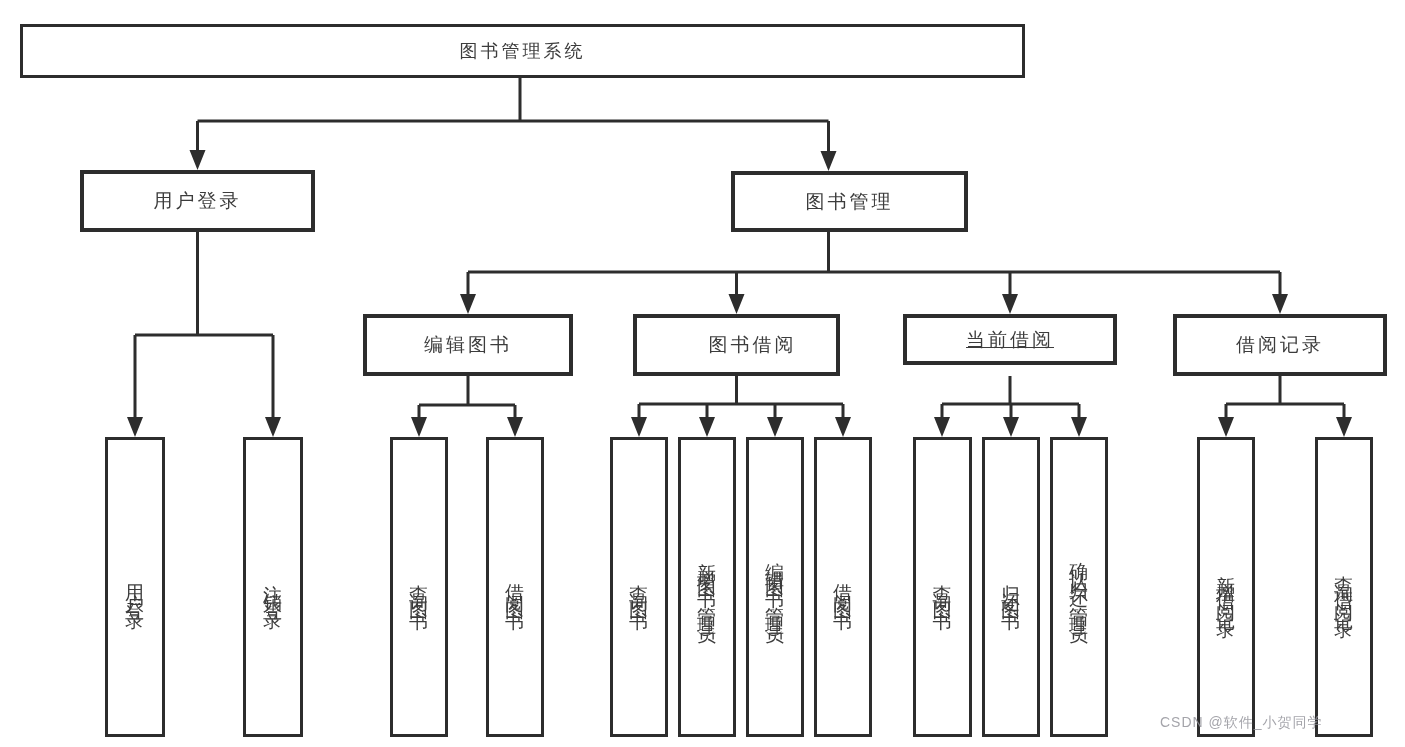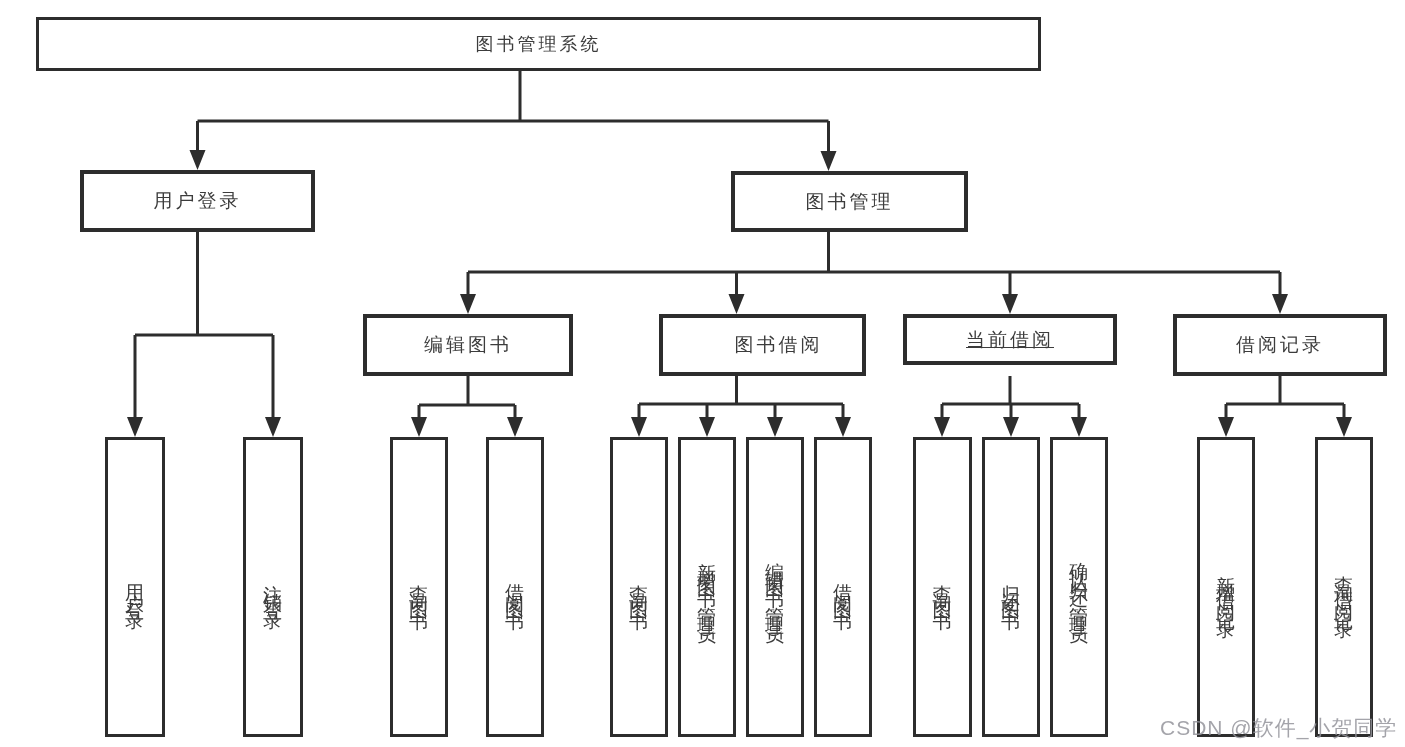--- a/index.html
+++ b/index.html
@@ -19,21 +19,21 @@
     position:absolute; box-sizing:border-box; z-index:2;
     border:3px solid #2d2d2d; background:#ffffff;
     display:flex; align-items:center; justify-content:center;
   }
   .vtext {
     writing-mode:vertical-rl; text-orientation:mixed;
     font-size:19px; line-height:1; letter-spacing:9px; white-space:nowrap;
   }
   .watermark {
     position:absolute; left:1160px; top:714px; z-index:5;
-    font-size:21px; letter-spacing:1px; white-space:nowrap;
+    font-size:14px; letter-spacing:1px; white-space:nowrap;
     color:rgba(148,148,155,0.85);
   }
 </style>
 </head>
 <body>
 
 <div class="canvas">
 
   <svg class="connectors" width="1405" height="747" viewBox="0 0 1405 747">
     <path fill="none" stroke="#2d2d2d" stroke-width="3" d="M520 67 V121 M197.5 121 H828.5 M197.5 121 V158 M828.5 121 V159
@@ -48,35 +48,35 @@
              M460 294 L476 294 L468 314 Z M728.5 294 L744.5 294 L736.5 314 Z
              M1002 294 L1018 294 L1010 314 Z M1272 294 L1288 294 L1280 314 Z
              M411 417 L427 417 L419 437 Z M507 417 L523 417 L515 437 Z
              M631 417 L647 417 L639 437 Z M699 417 L715 417 L707 437 Z
              M767 417 L783 417 L775 437 Z M835 417 L851 417 L843 437 Z
              M934 417 L950 417 L942 437 Z M1003 417 L1019 417 L1011 437 Z
              M1071 417 L1087 417 L1079 437 Z M1218 417 L1234 417 L1226 437 Z
              M1336 417 L1352 417 L1344 437 Z"></path>
   </svg>
 
-  <div class="node root" style="left:20px; top:17px; width:1005px; height:54px;margin-left:16px;">
+  <div class="node root" style="left:20px; top:24px; width:1005px; height:54px;">
     <span>图书管理系统</span>
   </div>
 
   <div class="node" style="left:80px; top:170px; width:235px; height:62px;">
     <span>用户登录</span>
   </div>
   <div class="node" style="left:710px; top:171px; width:237px; height:61px;margin-left:21px;">
     <span>图书管理</span>
   </div>
 
   <div class="node" style="left:363px; top:314px; width:210px; height:62px;">
     <span>编辑图书</span>
   </div>
-  <div class="node" style="left:659px; top:314px; width:207px; height:62px;padding-left:32px;">
+  <div class="node" style="left:633px; top:314px; width:207px; height:62px;padding-left:32px;">
     <span>图书借阅</span>
   </div>
   <div class="node" style="left:903px; top:314px; width:214px; height:51px;text-decoration:underline;">
     <span>当前借阅</span>
   </div>
   <div class="node" style="left:1173px; top:314px; width:214px; height:62px;">
     <span>借阅记录</span>
   </div>
 
   <div class="vnode" style="left:105px; top:437px; width:60px; height:300px;">

